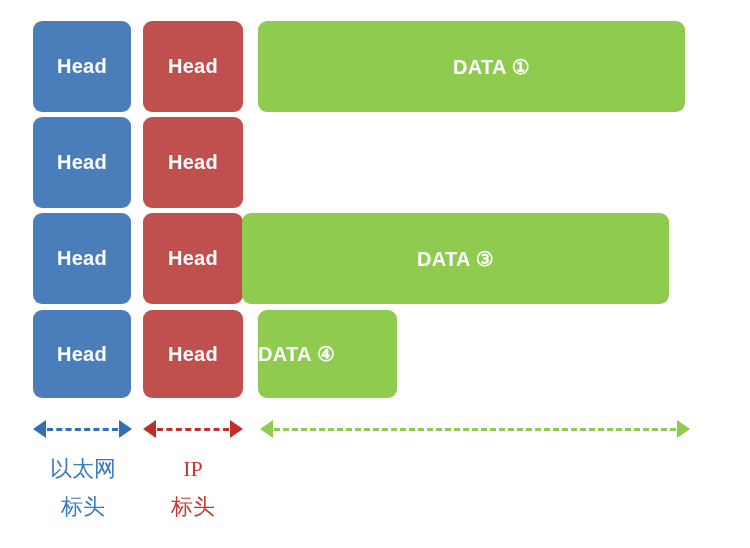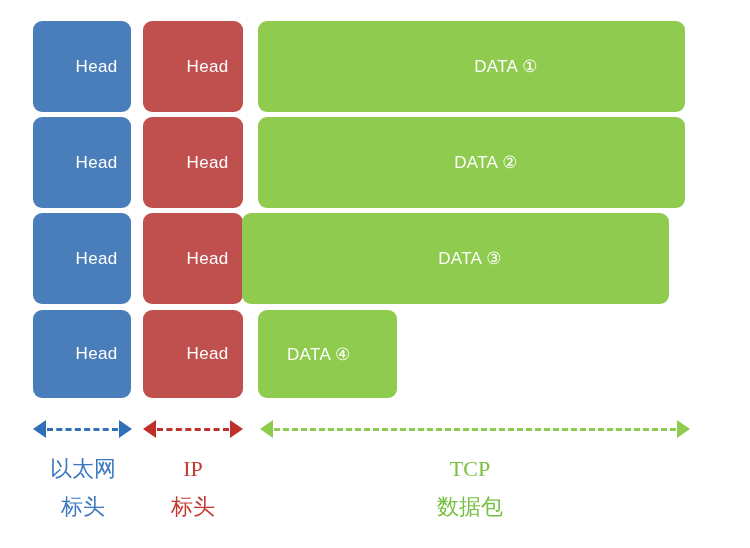--- a/index.html
+++ b/index.html
@@ -30,25 +30,24 @@
     display: flex;
     align-items: center;
     box-sizing: border-box;
     -webkit-font-smoothing: antialiased;
   }
   .box.eth  { background: #4a7ebb; }
   .box.ip   { background: #c0504d; }
   .box.data { background: #8ecb4e; }
 
   .box-label {
-    font-size: 17px;
-    font-weight: 400;
+    font-size: 20px;
+    font-weight: 700;
     letter-spacing: .3px;
     white-space: nowrap;
-    margin-left: 29px;
   }
   .box.eth  .box-label,
   .box.ip   .box-label { width: 100%; text-align: center; }
   .box.data .box-label { width: 100%; text-align: center; }
   .box.data.narrow .box-label { text-align: left; }
 
   
   .arrow-wrap {
     position: absolute;
     height: 22px;
@@ -104,23 +103,20 @@
     </div>
   </div>
 
   <div class="pkt-row" style="top:117px;height:91px;">
     <div class="box eth" style="left:33px;top:0;width:98px;height:91px;">
       <span class="box-label">Head</span>
     </div>
     <div class="box ip" style="left:143px;top:0;width:100px;height:91px;">
       <span class="box-label">Head</span>
     </div>
-    <div class="box data" style="left:258px;top:0;width:427px;height:91px;">
-      <span class="box-label">DATA ②</span>
-    </div>
   </div>
 
   <div class="pkt-row" style="top:213px;height:91px;">
     <div class="box eth" style="left:33px;top:0;width:98px;height:91px;">
       <span class="box-label">Head</span>
     </div>
     <div class="box ip" style="left:143px;top:0;width:100px;height:91px;">
       <span class="box-label">Head</span>
     </div>
     <div class="box data" style="left:242px;top:0;width:427px;height:91px;">
@@ -161,18 +157,14 @@
   <div class="caption cap-eth" style="left:23px;top:450px;width:120px;">
     <span class="cap-line">以太网</span>
     <span class="cap-line">标头</span>
   </div>
 
   <div class="caption cap-ip" style="left:133px;top:450px;width:120px;">
     <span class="cap-line">IP</span>
     <span class="cap-line">标头</span>
   </div>
 
-  <div class="caption cap-data" style="left:410px;top:450px;width:120px;">
-    <span class="cap-line">TCP</span>
-    <span class="cap-line">数据包</span>
-  </div>
 
 </div>
 
 </body></html>

